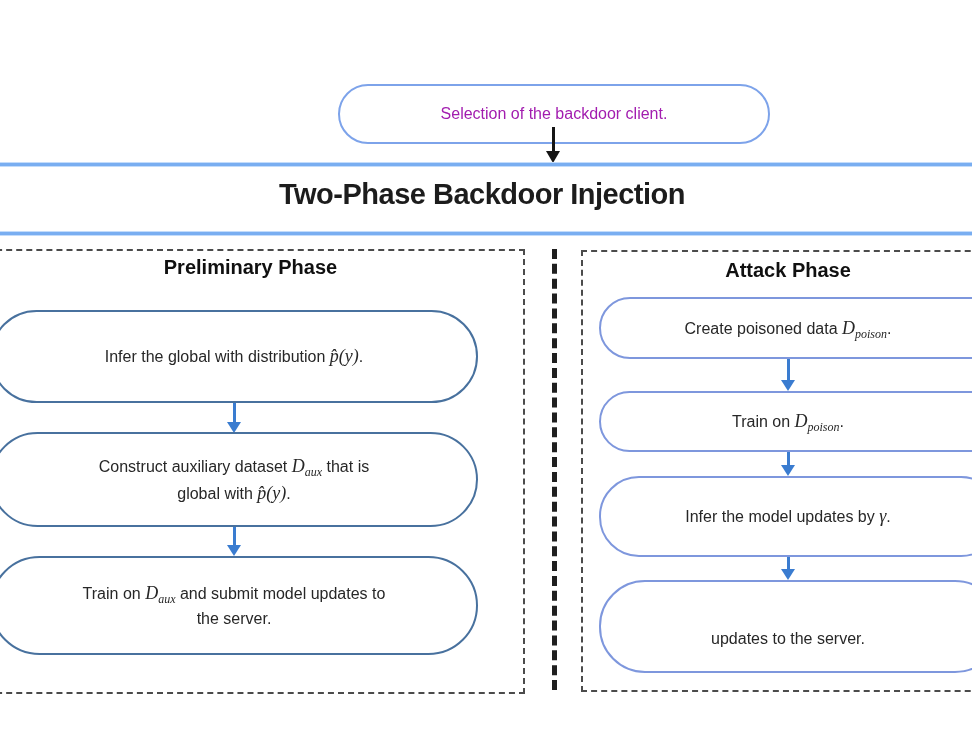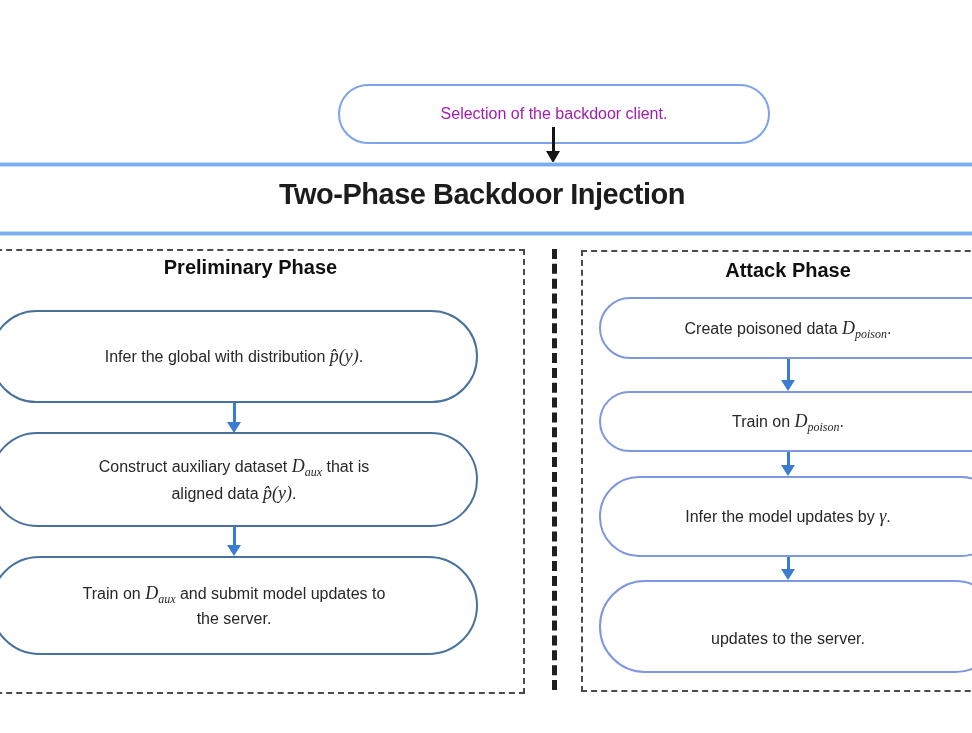--- a/index.html
+++ b/index.html
@@ -119,21 +119,21 @@
   </div>
 
   <div class="arrow arrow-blue a-l1">
     <div class="stem"></div>
     <div class="head"></div>
   </div>
 
   <div class="box lbox lbox2">
     <p style="margin:0;">
       <span>Construct auxiliary dataset </span><span class="mv">D</span><sub class="mv">aux</sub><span> that is</span><br>
-      <span>aligned data </span><span class="mv">p̂(y)</span><span>.</span>
+      <span>global with </span><span class="mv">p̂(y)</span><span>.</span>
     </p>
   </div>
 
   <div class="arrow arrow-blue a-l2">
     <div class="stem"></div>
     <div class="head"></div>
   </div>
 
   <div class="box lbox lbox3">
     <p style="margin:16px;">

